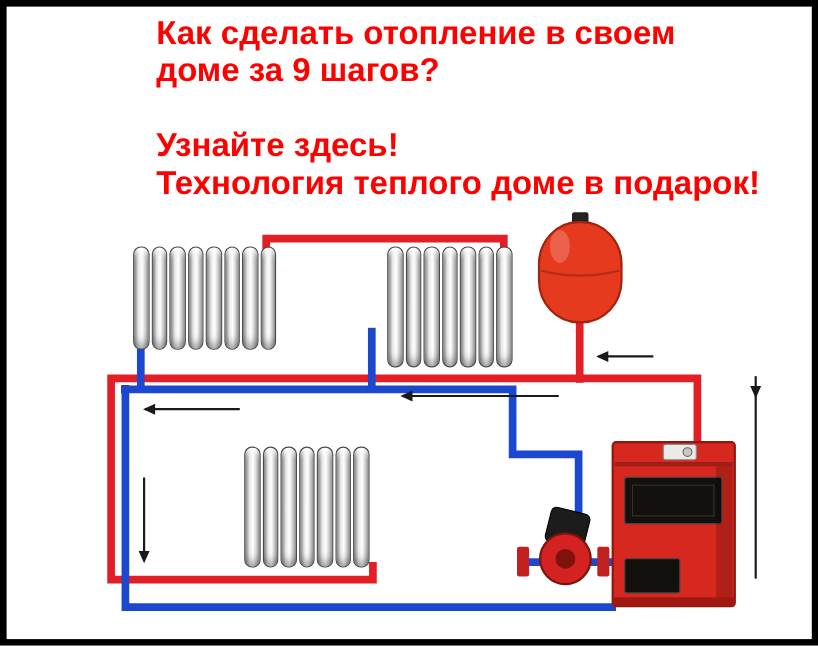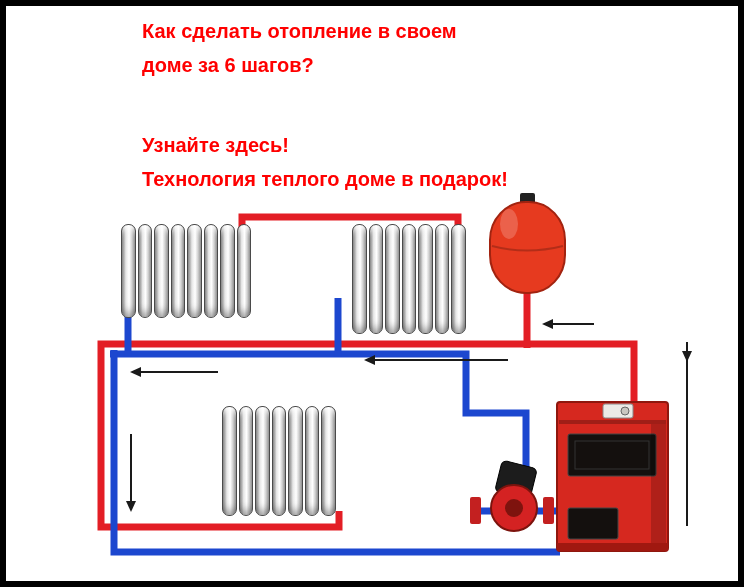--- a/index.html
+++ b/index.html
@@ -3,23 +3,23 @@
 <meta charset="utf-8">
 <style>
   html,body{margin:0;padding:0;background:#e9e9e9;}
   .stage{
     position:relative;width:744px;height:587px;box-sizing:border-box;
     background:#fff;border:6px solid #000;overflow:hidden;
     font-family:"Liberation Sans", sans-serif;
   }
   
   .headline{position:absolute;left:136px;top:8px;z-index:3;
-    font-weight:bold;font-size:20px;line-height:34px;color:var(--headline,#f00);}
+    font-weight:bold;font-size:30px;line-height:34px;color:var(--headline,#f00);}
   .hl{white-space:nowrap;}
-  .hl-gap{margin-top:46px;}
+  .hl-gap{margin-top:34px;}
   
   .diagram{position:absolute;left:0;top:0;z-index:1;}
   .pipe-red{stroke:var(--pipe-red,#e31e25);stroke-width:7;fill:none;stroke-linejoin:miter;}
   .pipe-blue{stroke:var(--pipe-blue,#1c47cf);stroke-width:7;fill:none;stroke-linejoin:miter;}
   .arrow-line{stroke:var(--arrow,#1a1a1a);stroke-width:2;fill:none;}
   .arrow-head{fill:var(--arrow,#1a1a1a);stroke:none;}
   
   .radiator{position:absolute;display:flex;gap:2px;z-index:2;}
   .rad1{left:115px;top:218px;width:130px;height:94px;}
   .rad2{left:346px;top:218px;width:114px;height:110px;}
@@ -30,21 +30,21 @@
     box-shadow:inset 0 7px 7px -4px rgba(255,255,255,.95), inset 0 -9px 9px -5px rgba(0,0,0,.35);
   }
 </style>
 </head>
 <body>
 
 <div class="stage">
 
   <div class="headline">
     <div class="hl">Как сделать отопление в своем</div>
-    <div class="hl">доме за 6 шагов?</div>
+    <div class="hl">доме за 9 шагов?</div>
     <div class="hl hl-gap">Узнайте здесь!</div>
     <div class="hl">Технология теплого доме в подарок!</div>
   </div>
 
   <svg class="diagram" width="744" height="587" viewBox="0 0 744 587" xmlns="http://www.w3.org/2000/svg">
 
     <g>
       <path class="pipe-red" d="M 236 226 L 236 211 L 452 211 L 452 226"></path>
       <path class="pipe-red" d="M 521 282 L 521 342"></path>
       <path class="pipe-red" d="M 628 400 L 628 338 L 95 338 L 95 521 L 333 521 L 333 505"></path>

